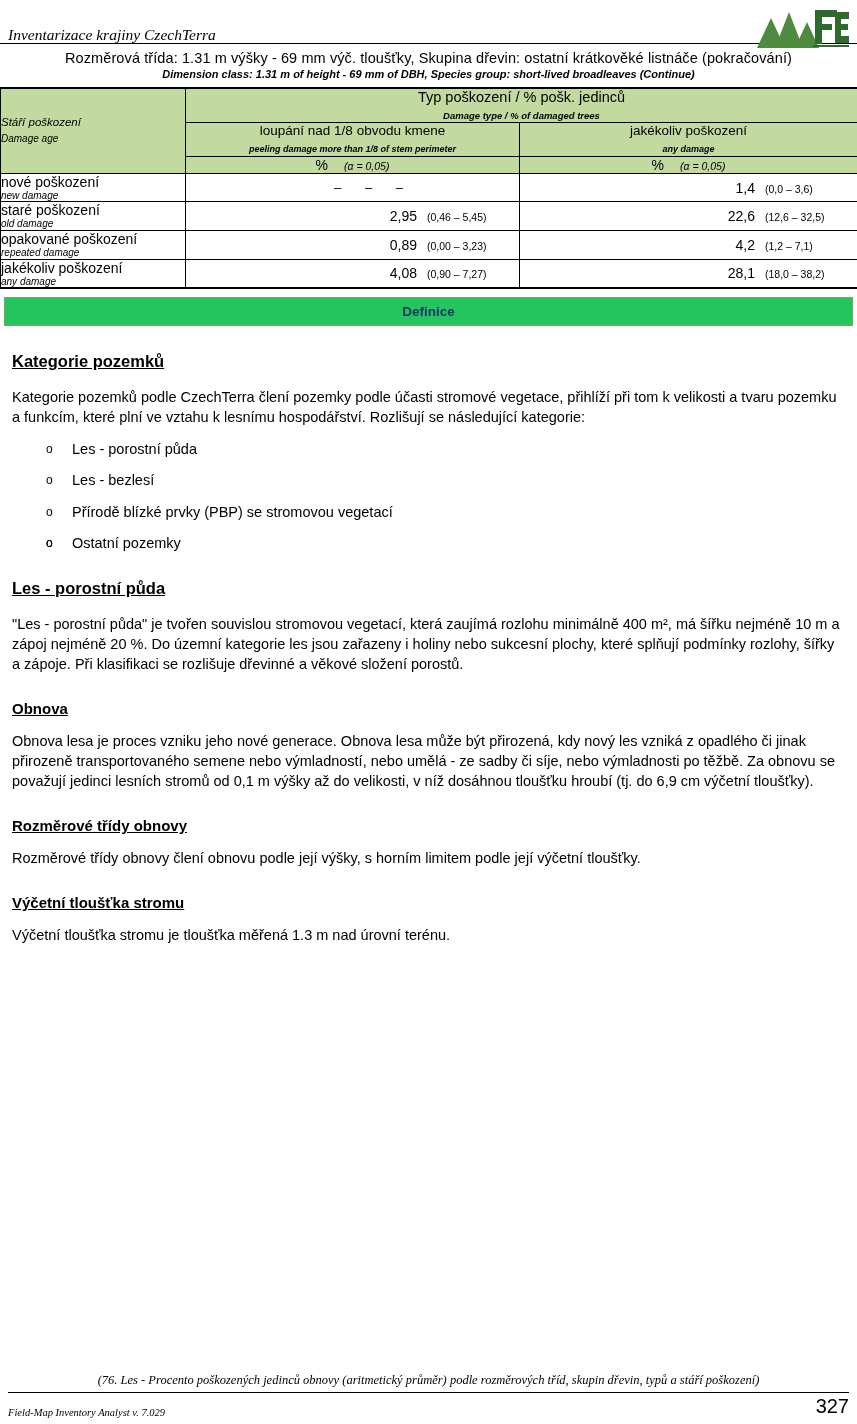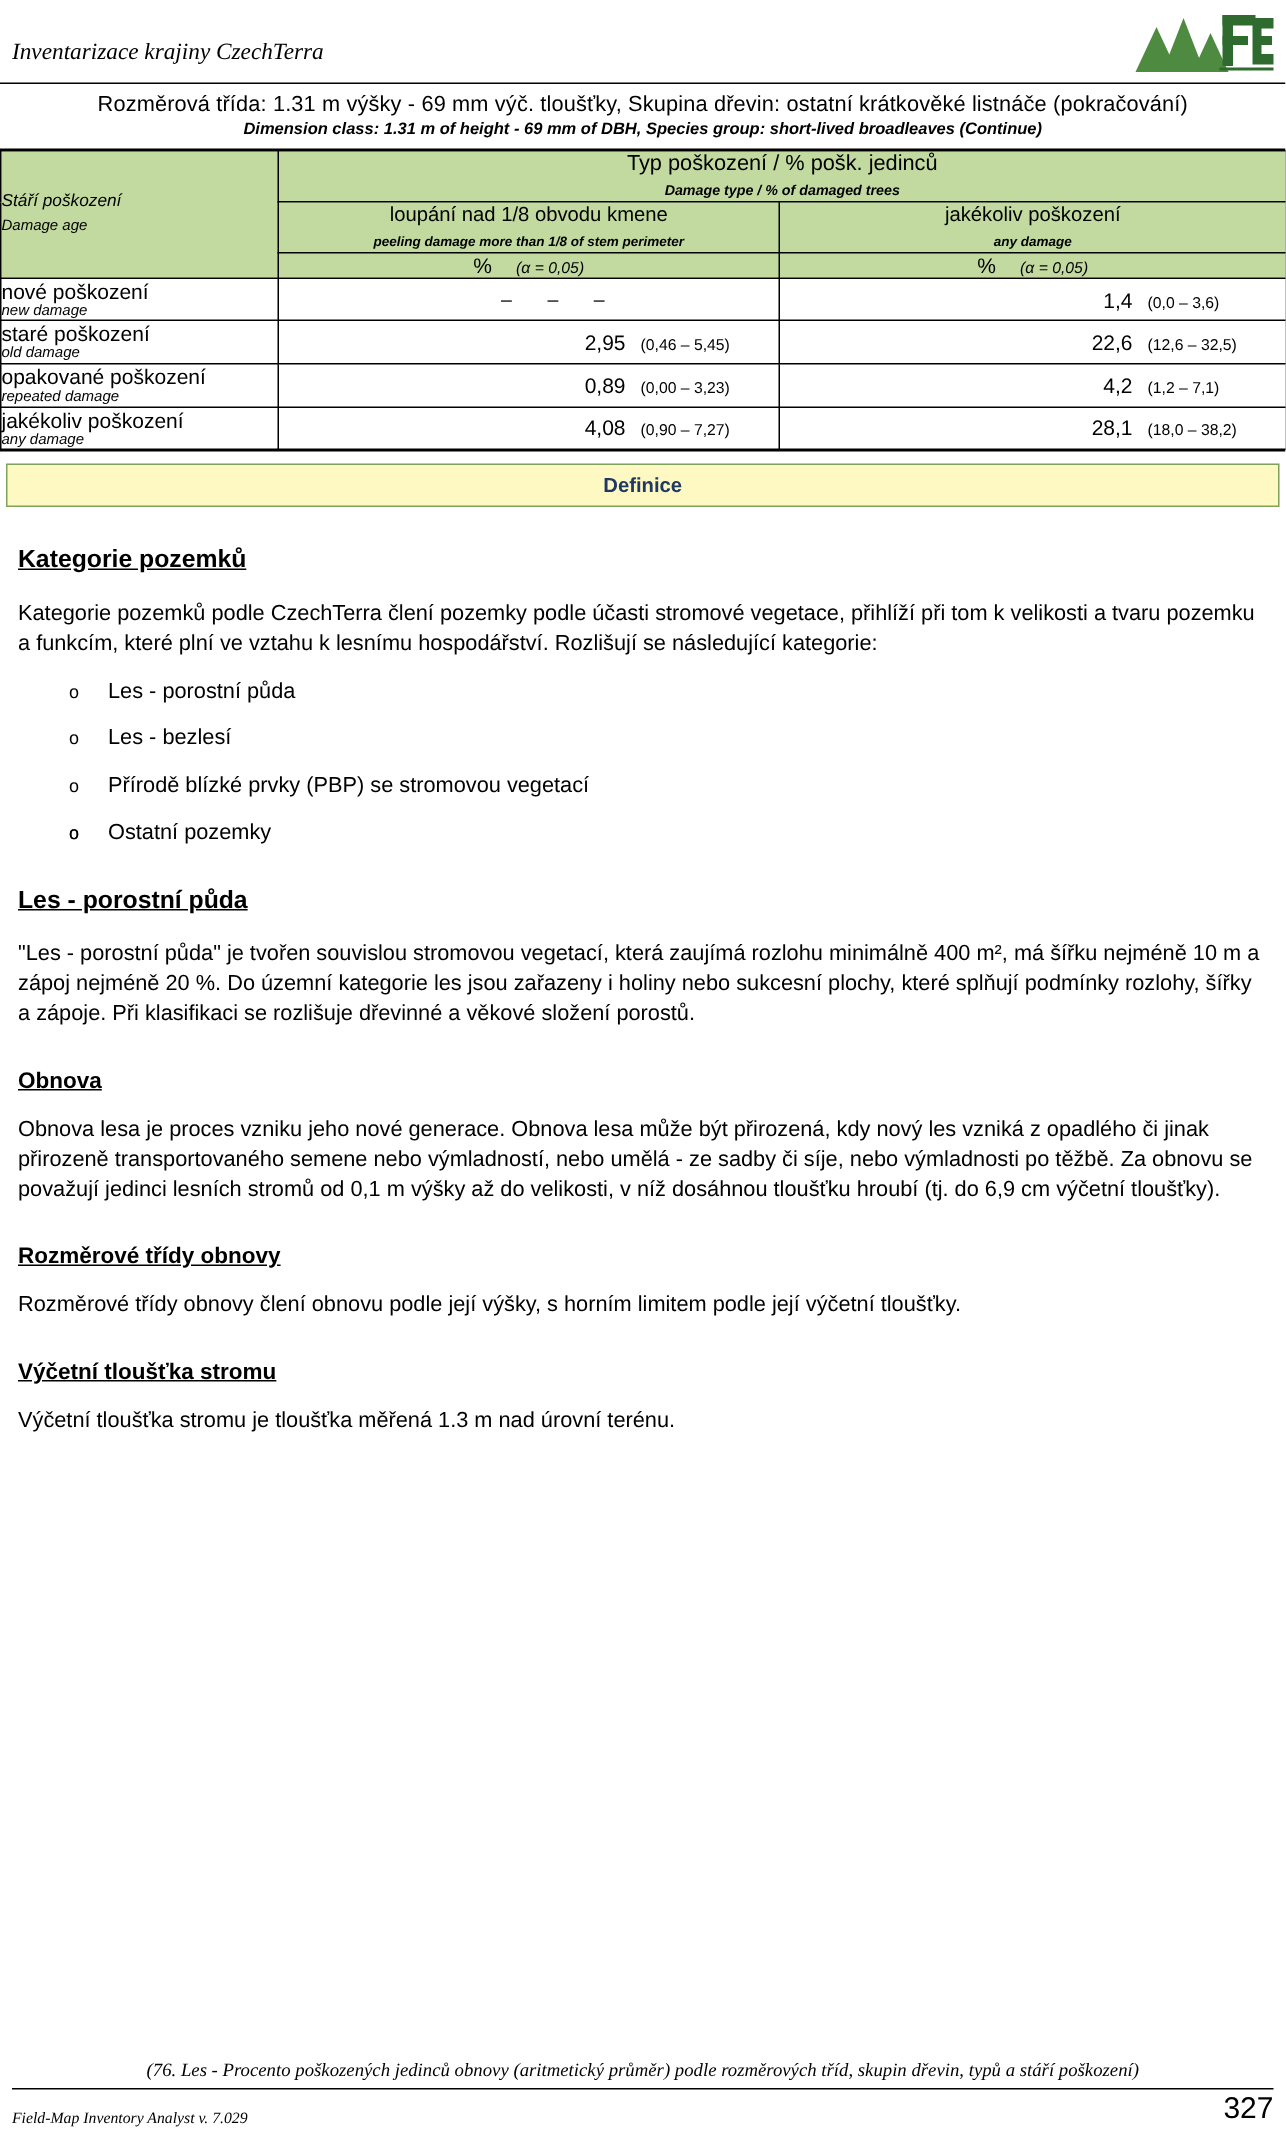--- a/index.html
+++ b/index.html
@@ -13,21 +13,21 @@
     background: #ffffff;
     font-family: "Liberation Sans", sans-serif;
     color: #000000;
     position: relative;
     overflow: hidden;
   }
 
   
   .page-header {
     position: relative;
-    height: 56px;
+    height: 44px;
     border-bottom: 1.5px solid #000;
     padding: 0 8px;
   }
   .header-title {
     font-family: "Liberation Serif", serif;
     font-style: italic;
     font-size: 15.5px;
     position: absolute;
     left: 8px;
     top: 26px;
@@ -150,21 +150,21 @@
     text-align: left;
   }
   .val-dash {
     font-size: 13px;
     letter-spacing: 10px;
     padding-right: 4px;
   }
 
   
   .definice-bar {
-    background: #fef9c3;
+    background: #22c55e;
     border: 1px solid #7fa35a;
     text-align: center;
     font-size: 13.5px;
     font-weight: bold;
     color: #1f3864;
     padding: 6px 0;
     margin: 8px 4px 0 4px;
   }
 
   .content {

